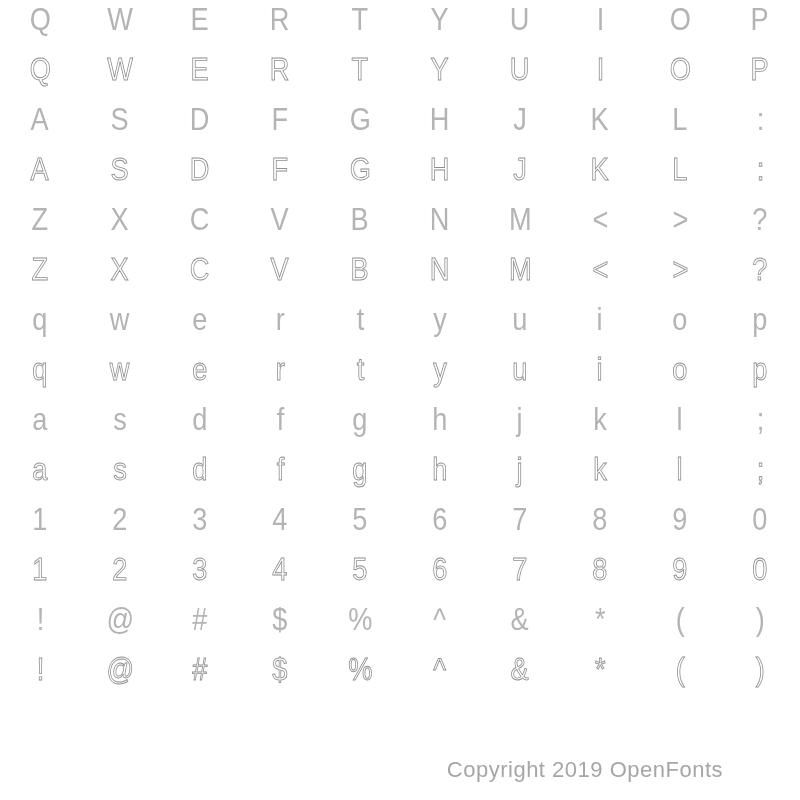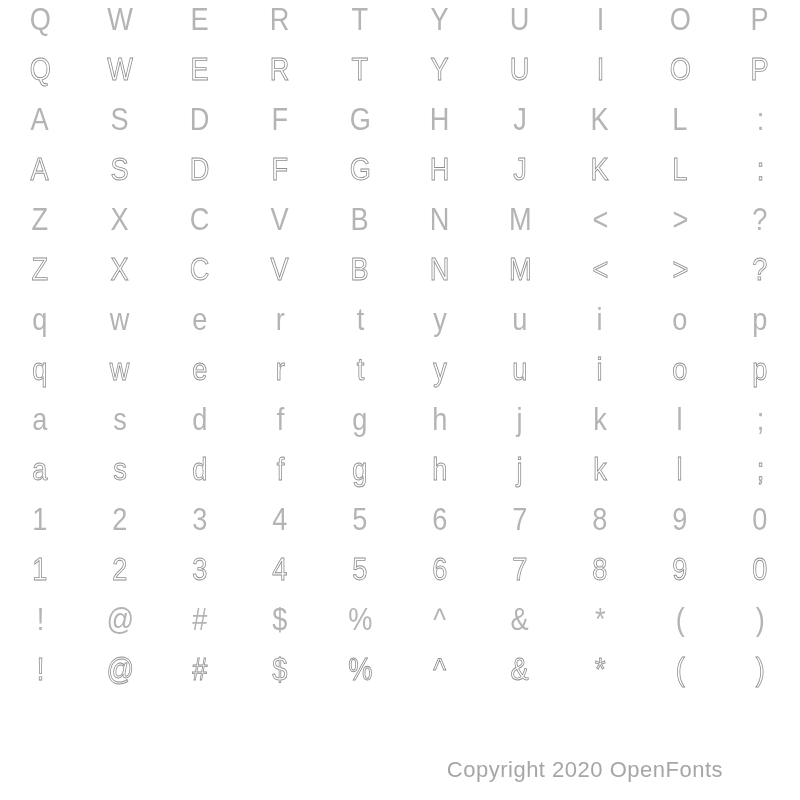--- a/index.html
+++ b/index.html
@@ -227,13 +227,13 @@
       <div class="glyph-cell"><span class="g">$</span></div>
       <div class="glyph-cell"><span class="g">%</span></div>
       <div class="glyph-cell"><span class="g">^</span></div>
       <div class="glyph-cell"><span class="g">&amp;</span></div>
       <div class="glyph-cell"><span class="g">*</span></div>
       <div class="glyph-cell"><span class="g">(</span></div>
       <div class="glyph-cell"><span class="g">)</span></div>
     </div>
   </div>
 
-<div class="footer-copyright">Copyright 2020 OpenFonts</div>
+<div class="footer-copyright">Copyright 2019 OpenFonts</div>
 
 </body></html>

